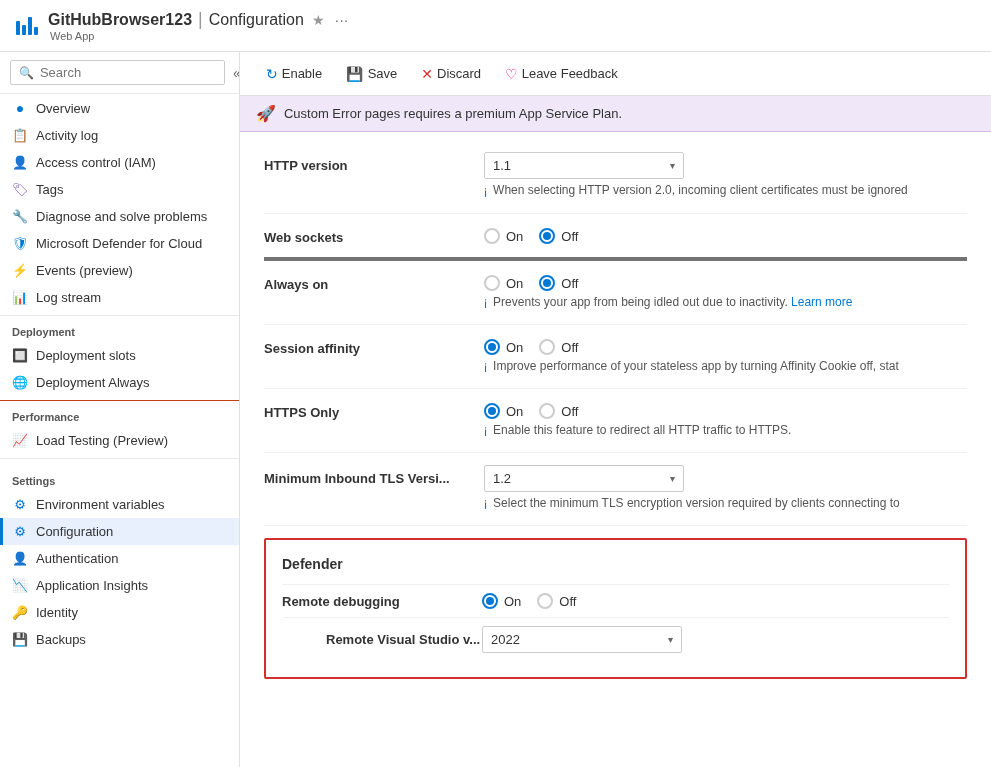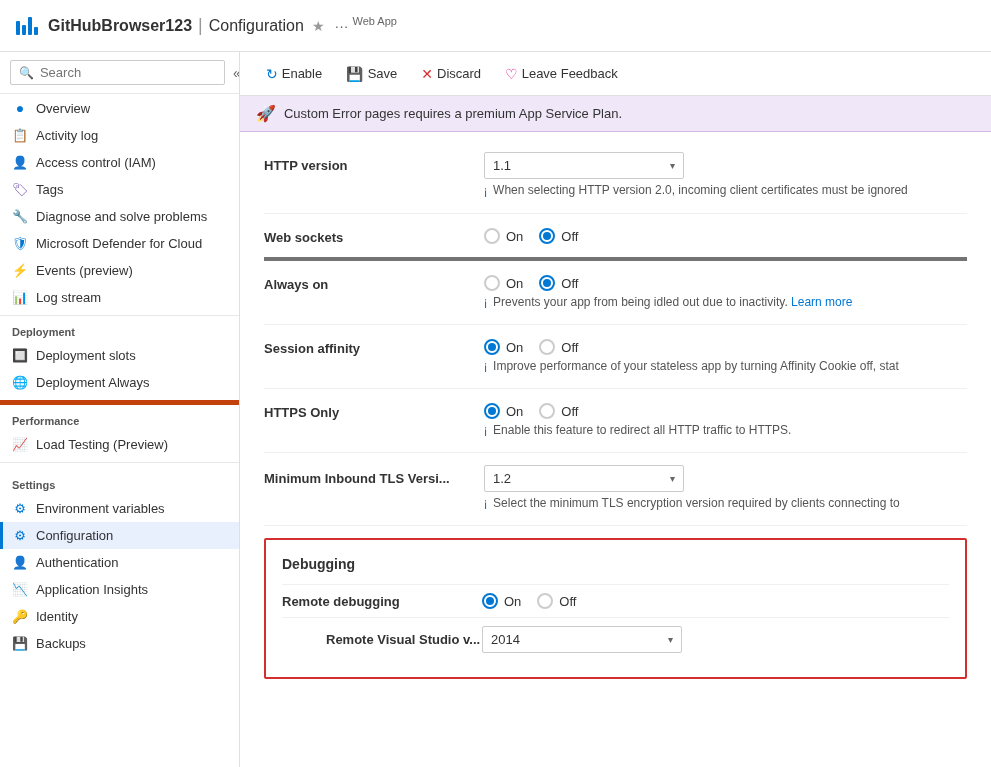--- a/index.html
+++ b/index.html
@@ -15,21 +15,21 @@
 
 <div style="display:flex; align-items:center; padding: 8px 16px; border-bottom: 1px solid #e0e0e0; height:52px; background:#fff; gap:6px;">
   <div style="display:flex; align-items:center; gap:3px; margin-right:4px;">
     <div style="display:flex; gap:2px; align-items:flex-end;">
       <div style="width:4px; height:14px; background:#0078d4; border-radius:1px;"></div>
       <div style="width:4px; height:10px; background:#0078d4; border-radius:1px;"></div>
       <div style="width:4px; height:18px; background:#0078d4; border-radius:1px;"></div>
       <div style="width:4px; height:8px; background:#0078d4; border-radius:1px;"></div>
     </div>
   </div>
-  <div style="display:flex; ">
+  <div style="display:flex; flex-direction:column;">
     <div style="display:flex; align-items:center; gap:6px;">
       <span style="font-size:16px; font-weight:600; color:#333;">GitHubBrowser123</span>
       <span style="color:#999; font-weight:300; font-size:18px;">|</span>
       <span style="font-size:16px; color:#333;">Configuration</span>
       <button style="background:none; border:none; cursor:pointer; color:#999; font-size:14px; padding:2px;">★</button>
       <button style="background:none; border:none; cursor:pointer; color:#666; font-size:14px; padding:2px;">···</button>
     </div>
     <span style="font-size:11px; color:#666; margin-left:2px;">Web App</span>
   </div>
 </div>
@@ -83,21 +83,21 @@
       <div style="padding: 10px 12px 4px 12px; font-size:11px; font-weight:700; color:#555; border-top:1px solid #e8e8e8; margin-top:4px;">Deployment</div>
       <div style="display:flex; align-items:center; padding:6px 12px; cursor:pointer; color:#333; font-size:13px; gap:8px;">
         <span style="width:16px; text-align:center; color:#0078d4; font-size:13px;">🔲</span>
         <span>Deployment slots</span>
       </div>
       <div style="display:flex; align-items:center; padding:6px 12px; cursor:pointer; color:#333; font-size:13px; gap:8px;">
         <span style="width:16px; text-align:center; color:#0078d4; font-size:13px;">🌐</span>
         <span>Deployment Always</span>
       </div>
 
-      <div style="padding: 10px 12px 4px 12px; font-size:11px; font-weight:700; color:#555; border-top:5px solid #c2410c; margin-top:4px;">Performance</div>
+      <div style="padding: 10px 12px 4px 12px; font-size:11px; font-weight:700; color:#555; border-top:1px solid #c2410c; margin-top:4px;">Performance</div>
       <div style="display:flex; align-items:center; padding:6px 12px; cursor:pointer; color:#333; font-size:13px; gap:8px;">
         <span style="width:16px; text-align:center; color:#0078d4; font-size:13px;">📈</span>
         <span>Load Testing (Preview)</span>
       </div>
 
       <div style="padding: 16px 12px 4px 12px; font-size:11px; font-weight:700; color:#555; border-top:1px solid #e8e8e8; margin-top:4px;">Settings</div>
       <div style="display:flex; align-items:center; padding:6px 12px; cursor:pointer; color:#333; font-size:13px; gap:8px;">
         <span style="width:16px; text-align:center; color:#0078d4; font-size:13px;">⚙</span>
         <span>Environment variables</span>
       </div>
@@ -258,21 +258,21 @@
             <span style="color:#666; font-size:10px;">▾</span>
           </div>
           <div style="display:flex; align-items:flex-start; gap:6px; font-size:12px; color:#555; margin-top:4px;">
             <span style="color:#0078d4; flex-shrink:0;">ℹ</span>
             <span>Select the minimum TLS encryption version required by clients connecting to</span>
           </div>
         </div>
       </div>
 
       <div style="border:2px solid #d32f2f; border-radius:2px; padding:16px; margin-top:12px;">
-        <div style="font-size:14px; font-weight:700; color:#333; margin-bottom:12px;">Debugging</div>
+        <div style="font-size:14px; font-weight:700; color:#333; margin-bottom:12px;">Defender</div>
 
         <div style="display:flex; align-items:center; padding:8px 0; border-top:1px solid #f0f0f0;">
           <div style="width:200px; font-weight:600; font-size:13px; flex-shrink:0;">Remote debugging</div>
           <div style="display:flex; align-items:center; gap:16px;">
             <label style="display:flex; align-items:center; gap:6px; cursor:pointer;">
               <div style="width:16px; height:16px; border-radius:50%; border:2px solid #0078d4; display:flex; align-items:center; justify-content:center; flex-shrink:0;">
                 <div style="width:8px; height:8px; border-radius:50%; background:#0078d4;"></div>
               </div>
               <span style="font-size:13px;">On</span>
             </label>
@@ -280,21 +280,21 @@
               <div style="width:16px; height:16px; border-radius:50%; border:2px solid #ccc; flex-shrink:0;"></div>
               <span style="font-size:13px;">Off</span>
             </label>
           </div>
         </div>
 
         <div style="display:flex; align-items:center; padding:8px 0; border-top:1px solid #f0f0f0;">
           <div style="width:200px; font-weight:600; font-size:13px; flex-shrink:0;padding-left:44px;">Remote Visual Studio v...</div>
           <div>
             <div style="display:flex; align-items:center; border:1px solid #ccc; border-radius:2px; padding:5px 8px; background:#fff; width:200px; cursor:pointer; justify-content:space-between;">
-              <span style="font-size:13px;">2014</span>
+              <span style="font-size:13px;">2022</span>
               <span style="color:#666; font-size:10px;">▾</span>
             </div>
           </div>
         </div>
       </div>
 
     </div>
   </div>
 </div>
 

